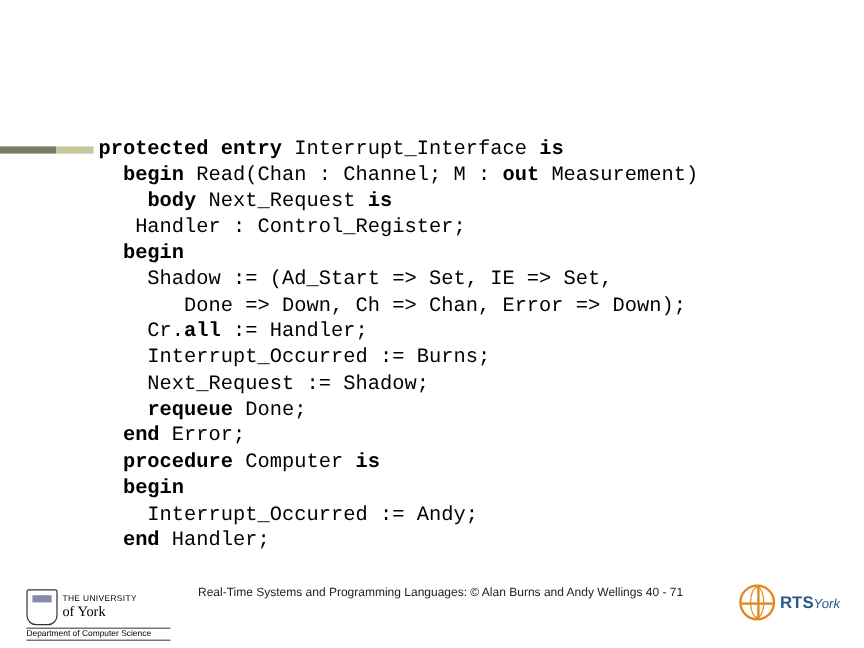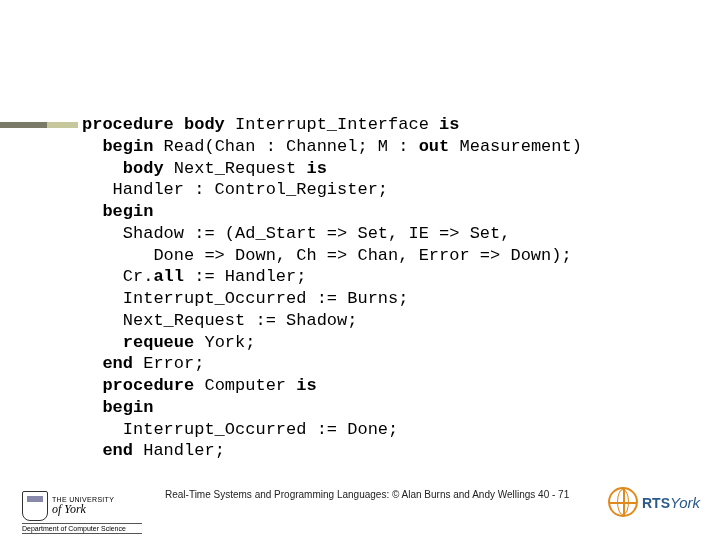--- a/index.html
+++ b/index.html
@@ -59,21 +59,21 @@
     position: relative;
   }
   .shield::before {
     content: "";
     position: absolute;
     left: 4px; top: 4px; right: 4px; height: 6px;
     background: #88a;
   }
   .uni-words { font-size: 7px; line-height: 1.05; }
   .uni-line1 { letter-spacing: 0.3px; }
-  .uni-line2 { font-family: Georgia, serif; font-size: 12px; font-style: italic; }
+  .uni-line2 { font-family: Georgia, serif; font-size: 12px; }
   .uni-dept { font-size: 7px; border-top: 1px solid #555; border-bottom: 1px solid #555; margin-top: 2px; padding: 1px 0; width: 120px; }
   .rts-logo {
     position: absolute;
     top: 487px;
     right: 20px;
     display: flex;
     align-items: center;
     gap: 4px;
   }
   .globe {
@@ -96,42 +96,42 @@
     top: 0; bottom: 0; left: 50%; width: 0;
   }
   .globe .ell {
     position: absolute;
     border: 1px solid #e08a1e;
     border-radius: 50%;
     top: 0; bottom: 0;
     left: 7px; right: 7px;
   }
   .rts-text { font-weight: bold; font-size: 14px; color: #2a5a8a; }
-  .rts-text .y { font-style: italic; font-weight: normal; font-size: 15px; }
+  .rts-text .y { font-style: italic; font-weight: normal; font-size: 11px; }
 </style>
 </head>
 <body>
 
 <div class="accent-bar"></div>
 
-<div class="code-block"><span class="kw">procedure body</span><span> Interrupt_Interface </span><span class="kw">is</span>
+<div class="code-block"><span class="kw">protected entry</span><span> Interrupt_Interface </span><span class="kw">is</span>
 <span>  </span><span class="kw">begin</span><span> Read(Chan : Channel; M : </span><span class="kw">out</span><span> Measurement)</span>
 <span>    </span><span class="kw">body</span><span> Next_Request </span><span class="kw">is</span>
 <span>   Handler : Control_Register;</span>
 <span>  </span><span class="kw">begin</span>
 <span>    Shadow := (Ad_Start =&gt; Set, IE =&gt; Set,</span>
 <span>       Done =&gt; Down, Ch =&gt; Chan, Error =&gt; Down);</span>
 <span>    Cr.</span><span class="kw">all</span><span> := Handler;</span>
 <span>    Interrupt_Occurred := Burns;</span>
 <span>    Next_Request := Shadow;</span>
-<span>    </span><span class="kw">requeue</span><span> York;</span>
+<span>    </span><span class="kw">requeue</span><span> Done;</span>
 <span>  </span><span class="kw">end</span><span> Error;</span>
 <span>  </span><span class="kw">procedure</span><span> Computer </span><span class="kw">is</span>
 <span>  </span><span class="kw">begin</span>
-<span>    Interrupt_Occurred := Done;</span>
+<span>    Interrupt_Occurred := Andy;</span>
 <span>  </span><span class="kw">end</span><span> Handler;</span></div>
 
 <div class="footer-text">Real-Time Systems and Programming Languages: © Alan Burns and Andy Wellings  40 - 71</div>
 
 <div class="uni-logo">
   <div class="uni-top">
     <span class="shield"></span>
     <span class="uni-words">
       <div class="uni-line1">THE UNIVERSITY</div>
       <div class="uni-line2">of York</div>

